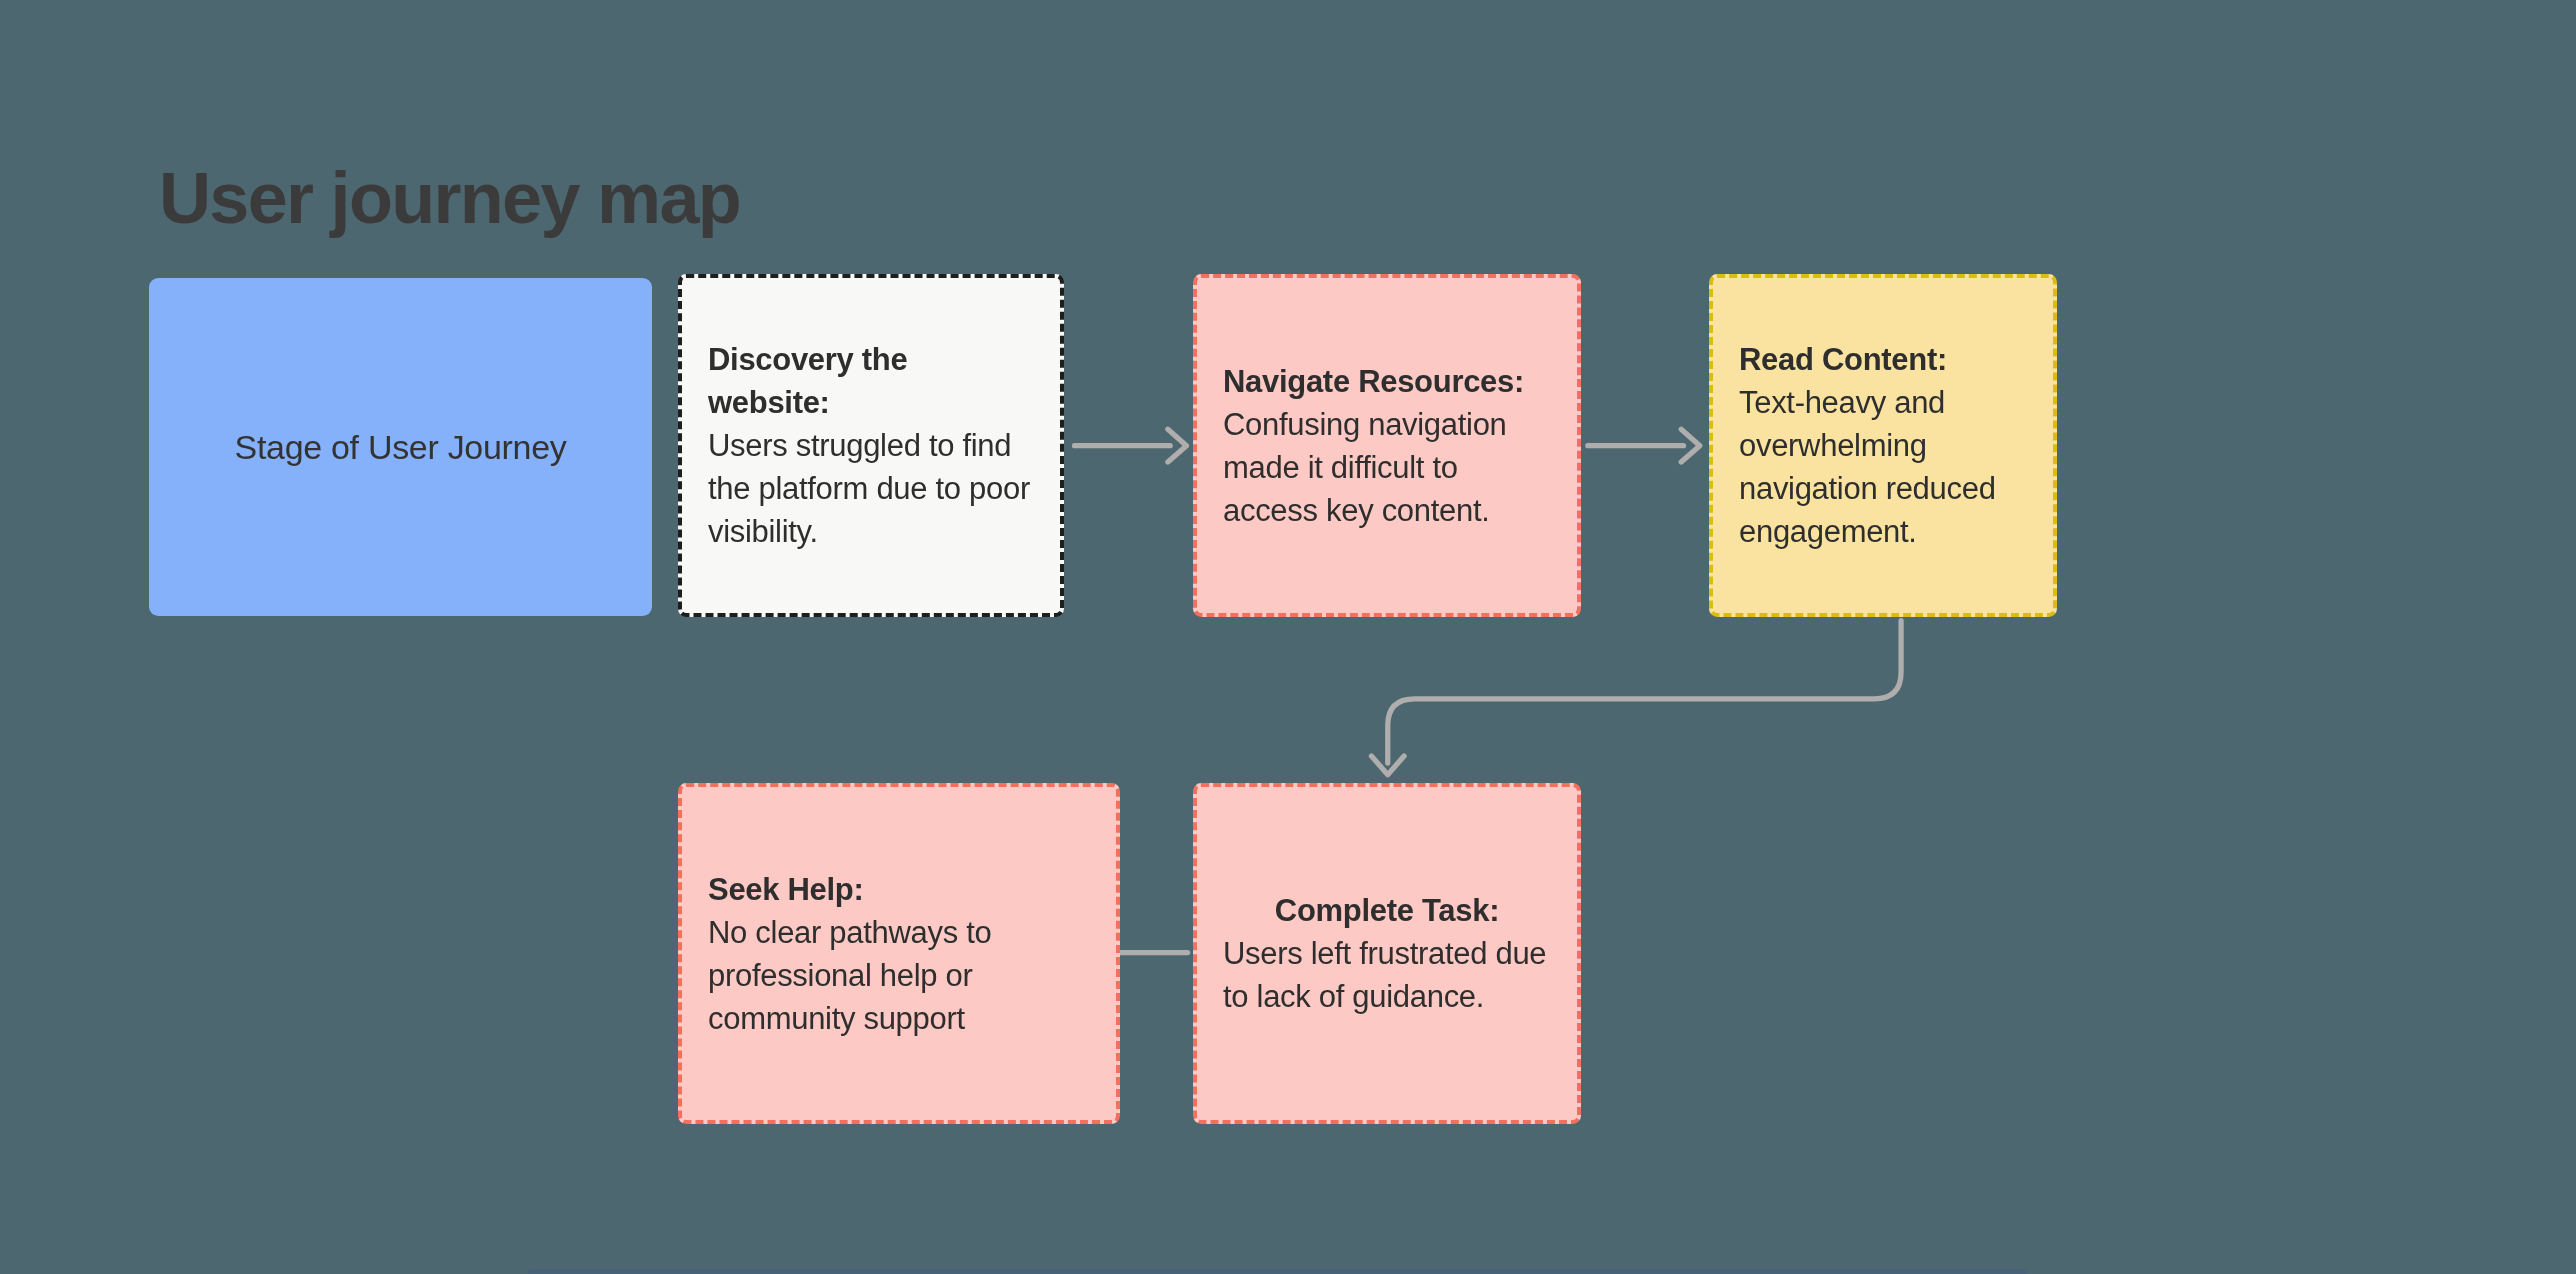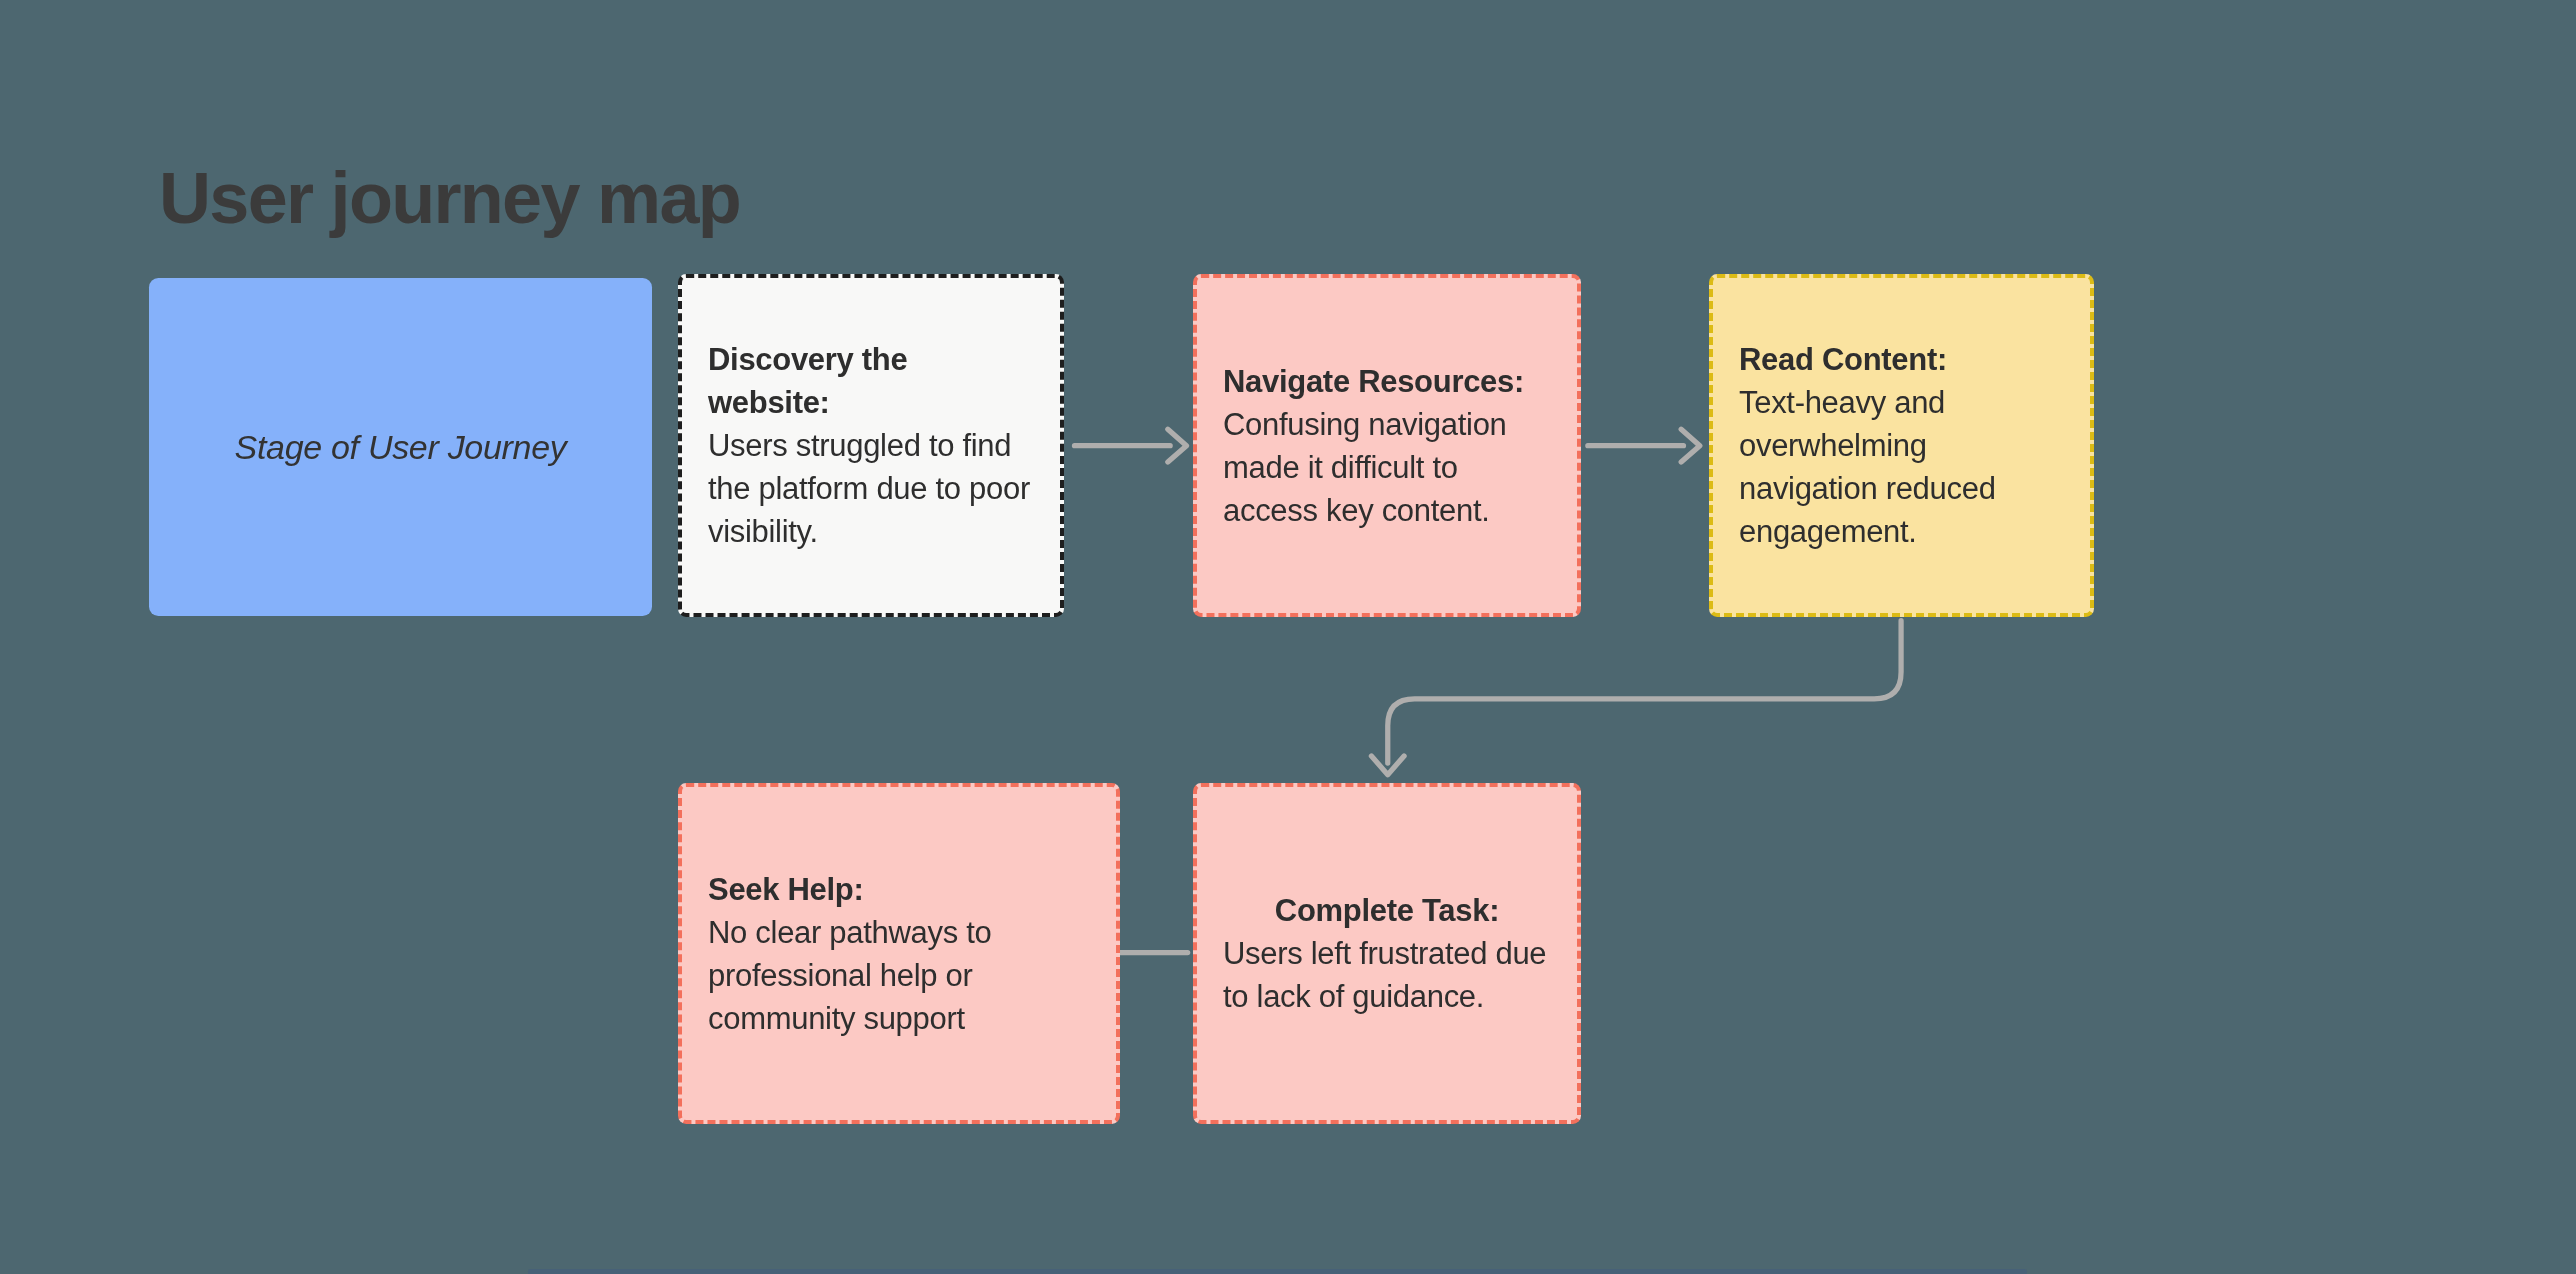--- a/index.html
+++ b/index.html
@@ -35,21 +35,20 @@
     line-height: 43px;
   }
   .node.dashed { border: 4.1px dashed #000; }
   .node .h { font-weight: bold; }
   .node .b { font-weight: normal; }
   .node.solid {
     align-items: center;
     padding: 0;
     font-size: 34px;
     border-radius: 9.3px;
-    font-style: italic;
   }
   #connectors {
     position: absolute;
     left: 0; top: 0;
     width: 2576px; height: 1274px;
     pointer-events: none;
   }
   #connectors g {
     fill: none;
     stroke-width: 9px;
@@ -98,21 +97,21 @@
   <div class="node dashed" style="left: 1193px; top: 274px; width: 388px; height: 343px; background: rgb(252, 201, 196); border-color: rgb(243, 112, 92); color: rgb(46, 46, 46);">
     <div class="h">Navigate Resources:</div>
     <div class="b">Confusing navigation made it difficult to access key content.</div>
   </div>
 
   <div class="node dashed" style="left: 678px; top: 274px; width: 386px; height: 343px; background: rgb(248, 248, 247); border-color: rgb(30, 30, 30); color: rgb(46, 46, 46);">
     <div class="h">Discovery the website:</div>
     <div class="b">Users struggled to find the platform due to poor visibility.</div>
   </div>
 
-  <div class="node dashed" style="left: 1709px; top: 274px; width: 385px; height: 343px; background: rgb(250, 227, 160); border-color: rgb(220, 187, 21); color: rgb(46, 46, 46);">
+  <div class="node dashed" style="left: 1709px; top: 274px; width: 348px; height: 343px; background: rgb(250, 227, 160); border-color: rgb(220, 187, 21); color: rgb(46, 46, 46);">
     <div class="h">Read Content:</div>
     <div class="b">Text-heavy and overwhelming navigation reduced engagement.</div>
   </div>
 
   <div class="node dashed" style="left: 678px; top: 783px; width: 442px; height: 341px; background: rgb(252, 201, 196); border-color: rgb(243, 112, 92); color: rgb(46, 46, 46);">
     <div class="h">Seek Help:</div>
     <div class="b">No clear pathways to professional help or community support</div>
   </div>
 
   <div class="node dashed" style="left: 1193px; top: 783px; width: 388px; height: 341px; background: rgb(252, 201, 196); border-color: rgb(243, 112, 92); color: rgb(46, 46, 46); align-items: center;">

